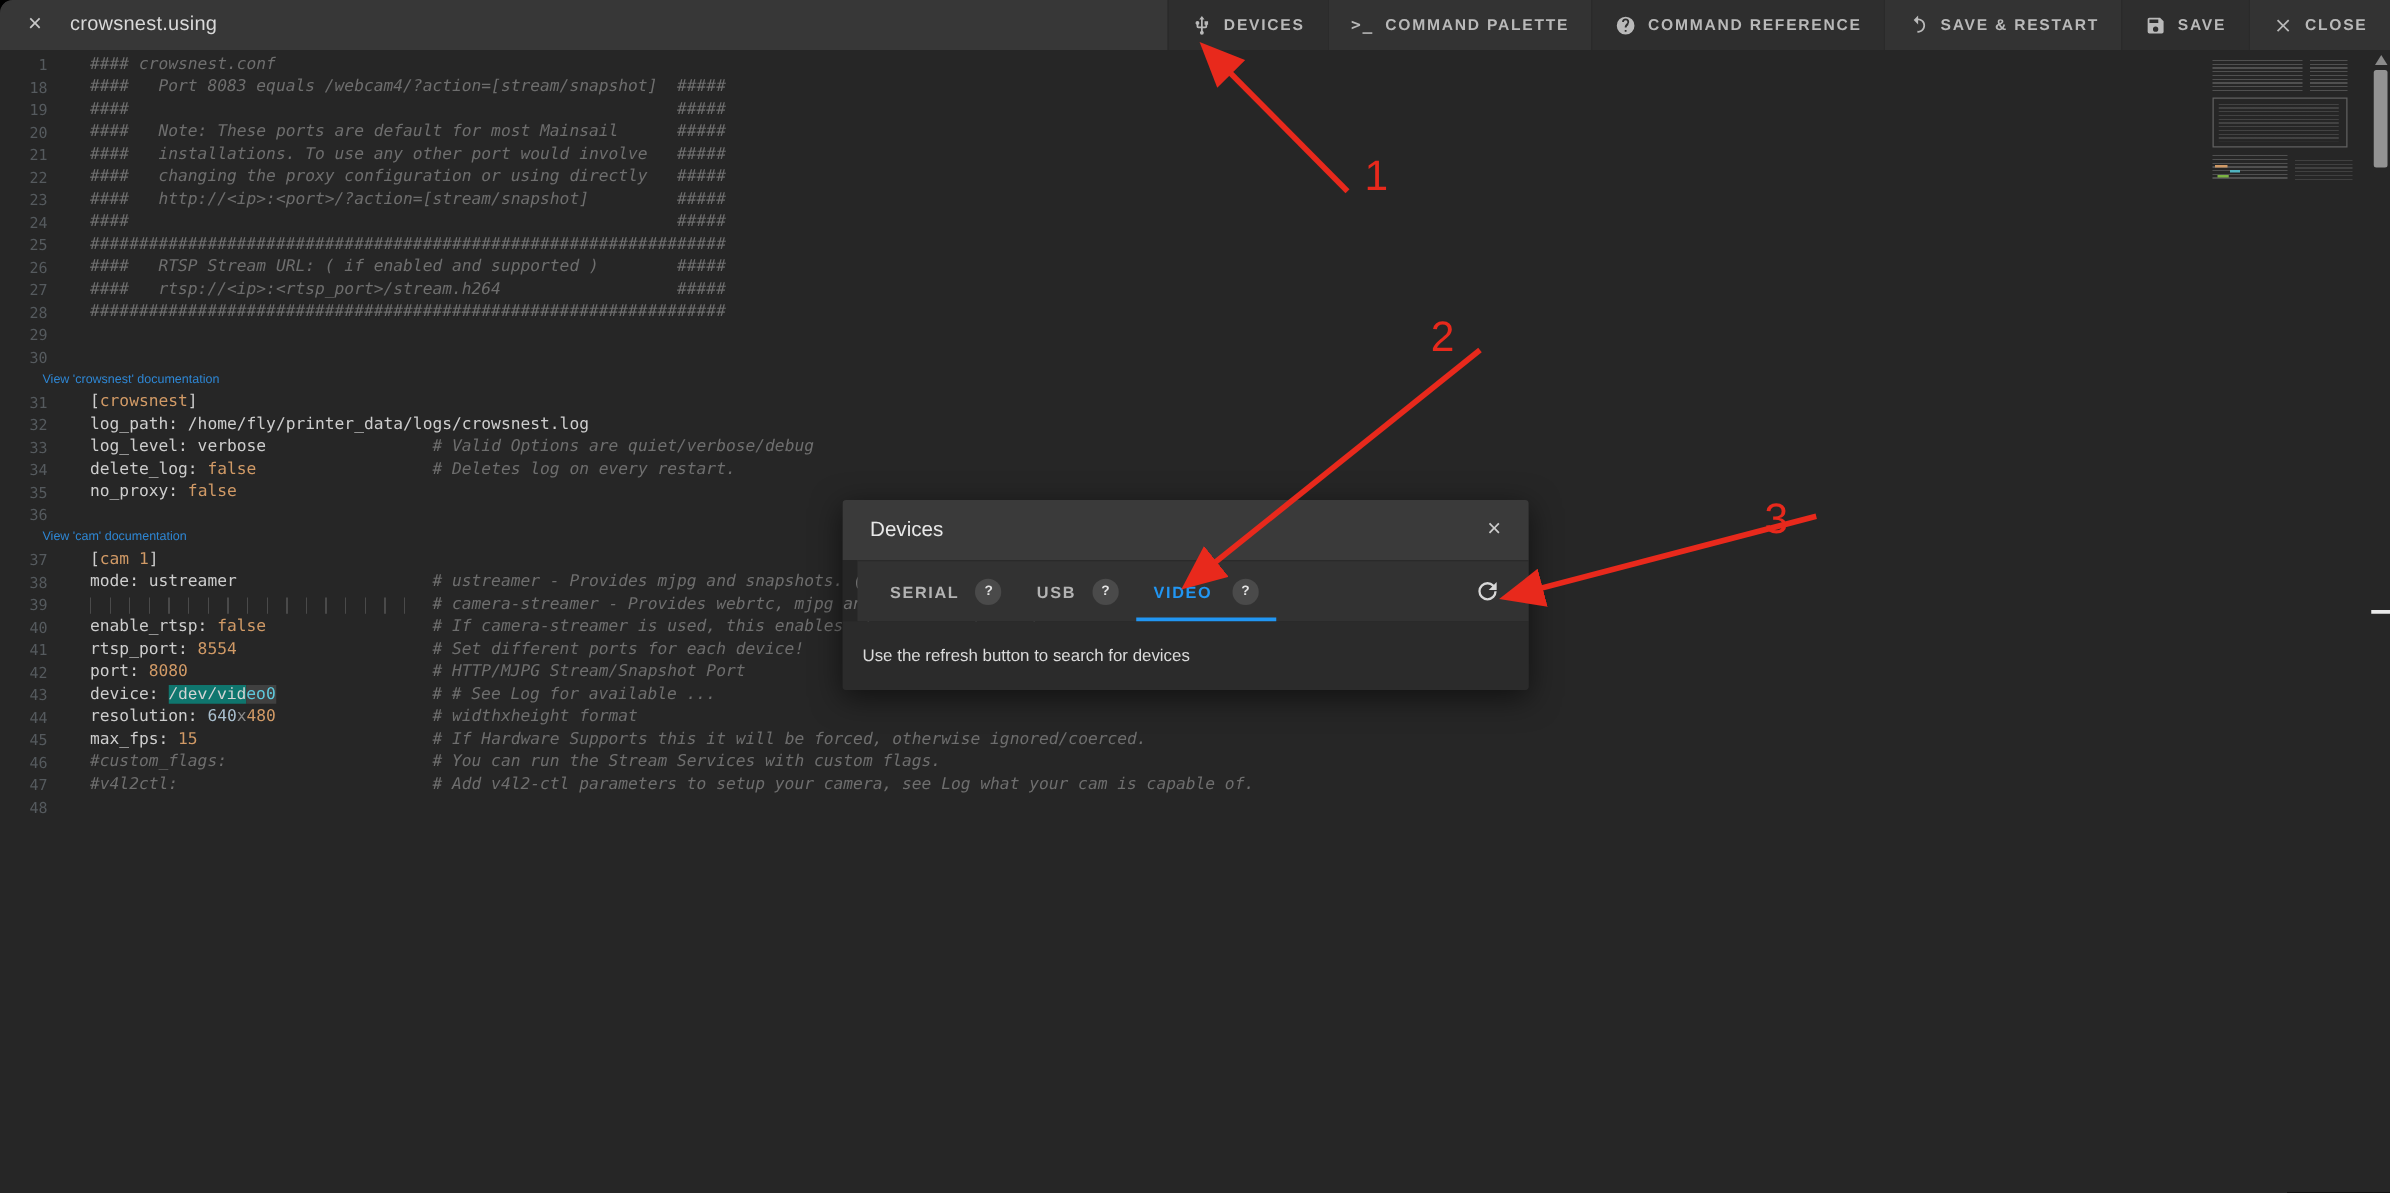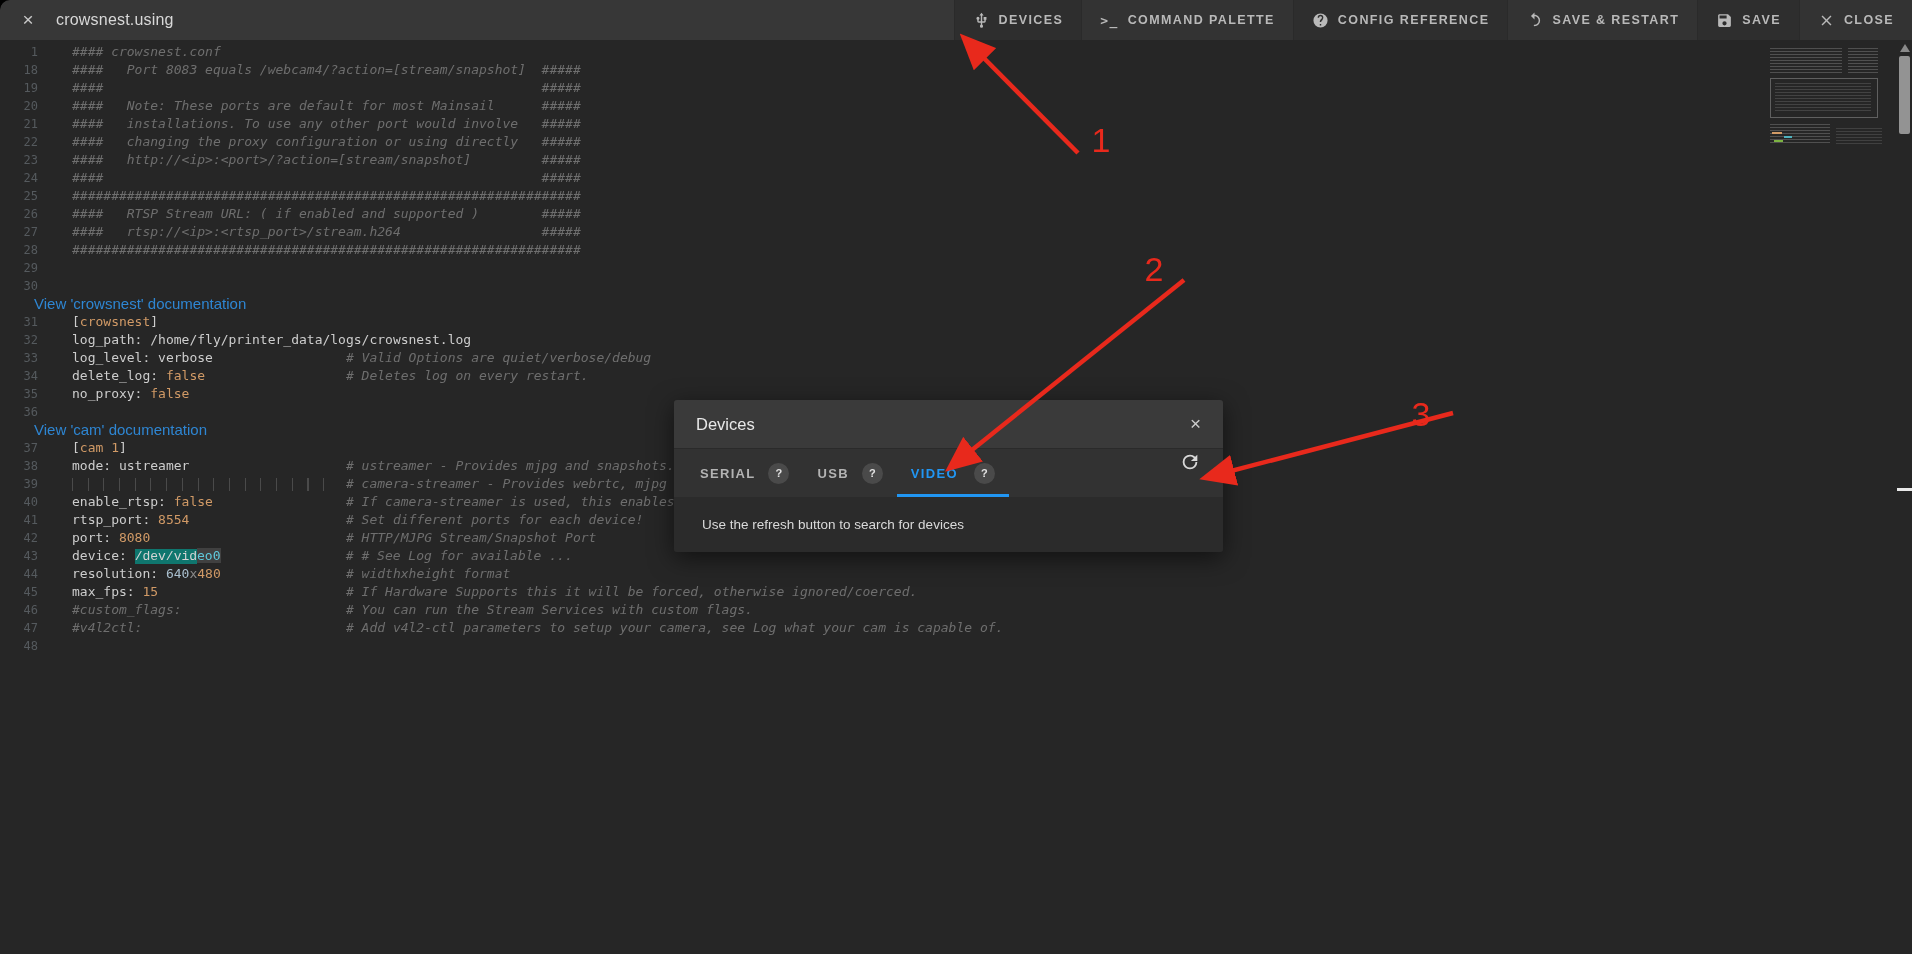--- a/index.html
+++ b/index.html
@@ -33,21 +33,21 @@
   .ln { width:38px; text-align:right; color:#555a5e; font-size:12px; flex:none; }
   .ct { margin-left:34px; flex:none; }
   .seg-c  { color:#6e6e6e; font-style:italic; }
   .seg-t  { color:#cdcdcd; }
   .seg-n  { color:#d19a66; }
   .seg-p  { color:#a9bfce; }
   .seg-g  { color:#8a8a8a; }
   .seg-ts { color:#d5d5d5; background:#0f766e;font-family:Liberation Mono, monospace; }
   .seg-tls{ color:#5fc9dc; background:#404040; }
   .codelens { margin-left:34px; color:#2e86d3; font-family:"Liberation Sans", sans-serif;
-              font-size:15px; cursor:pointer; }
+              font-size:10px; cursor:pointer; }
   .guides { position:absolute; left:72px; top:3px; width:252px; height:13px;
             background:repeating-linear-gradient(90deg,#4a4a4a 0 1px,transparent 1px 15.7px); }
 
   
   #minimap { position:absolute; left:1770px; top:48px; width:114px; height:96px; z-index:4; }
   .mm-lines { position:absolute; background:repeating-linear-gradient(180deg,#5a5a5a 0 1px,transparent 1px 3px); opacity:.8; }
   .mm-box { position:absolute; left:0; top:30px; width:108px; height:40px; border:1px solid #606060; }
   .mm-dot { position:absolute; height:2px; }
 
   
@@ -60,36 +60,36 @@
   #scroll-marker { position:absolute; right:0; top:488px; width:15px; height:3px;
                    background:#e9e9e9; z-index:7; }
 
   
   #dialog { position:absolute; left:674px; top:400px; width:549px; z-index:10;
             box-shadow:0 6px 24px rgba(0,0,0,.55); border-radius:3px; overflow:hidden; }
   .dlg-header { height:48px; background:#3a3a3a; display:flex; align-items:center;
                 padding:0 18px 0 22px; }
   .dlg-title { color:#e8e8e8; font-size:16.5px; flex:1; }
   .dlg-x { color:#cccccc; font-size:19px; cursor:pointer; padding:2px 4px; }
-  .dlg-tabs { height:49px; background:#323232; display:flex; align-items:flex-start;
-              padding-left:12px; border-top:1px solid #2a2a2a; position:relative; }
+  .dlg-tabs { height:49px; background:#323232; display:flex; align-items:center;
+              padding-left:12px; border-top:1px solid #2a2a2a; position:relative;margin-left:12px; }
   .tab { height:100%; display:flex; align-items:center; gap:13px; padding:0 14px;
          font-size:13px; font-weight:bold; letter-spacing:1.3px; color:#b3b3b3;
          cursor:pointer; position:relative; }
   .tab.active { color:#2196f3;gap:16px; }
   .tab.active::after { content:""; position:absolute; left:0; right:0; bottom:0;
                        height:3px; background:#2196f3; }
   .badge { width:21px; height:21px; border-radius:50%; background:#4a4a4a;
            color:#e2e2e2; font-size:11px; font-weight:bold; letter-spacing:0;
            display:flex; align-items:center; justify-content:center; }
   .dlg-refresh { margin-left:auto; margin-right:20px; width:26px; height:26px;
                  cursor:pointer; display:flex; align-items:center; justify-content:center; }
   .dlg-refresh svg { width:22px; height:22px; fill:#d8d8d8; }
   .dlg-body { height:55px; background:#2b2b2b; display:flex; align-items:center;
-              padding-left:28px; color:#dadada; font-size:13.5px; }
+              padding-left:16px; color:#dadada; font-size:13.5px; }
 
   
   #annot { position:absolute; left:0; top:0; width:1912px; height:954px;
            z-index:20; pointer-events:none; }
 </style>
 </head>
 <body>
 
 <div id="app">
 
@@ -111,21 +111,21 @@
             <span class="txticon">&gt;_</span>
           </span>
           <span>COMMAND PALETTE</span>
         </div>
         <div class="tbtn">
           <span style="display: flex; align-items: center;">
             <svg viewBox="0 0 24 24">
               <path d="M12 2a10 10 0 1 0 10 10A10 10 0 0 0 12 2m1 17h-2v-2h2zm2.07-7.75-.9.92A3.4 3.4 0 0 0 13 14h-2v-.5a4 4 0 0 1 1.17-2.83l1.24-1.26A1.96 1.96 0 0 0 12 6a2 2 0 0 0-2 2H8a4 4 0 0 1 8 0 3.18 3.18 0 0 1-.93 2.25z"></path>
             </svg>
           </span>
-          <span>CONFIG REFERENCE</span>
+          <span>COMMAND REFERENCE</span>
         </div>
         <div class="tbtn">
           <span style="display: flex; align-items: center;">
             <svg viewBox="0 0 24 24">
               <path d="M12 4c2.1 0 4.1.8 5.6 2.3 3.1 3.1 3.1 8.2 0 11.3-1.8 1.9-4.3 2.6-6.7 2.3l.5-2c1.7.2 3.5-.4 4.8-1.7 2.3-2.3 2.3-6.1 0-8.5-1.1-1.1-2.7-1.7-4.2-1.7v4.6L7 5.7 12 .7V4z"></path>
             </svg>
           </span>
           <span>SAVE &amp; RESTART</span>
         </div>
         <div class="tbtn">

